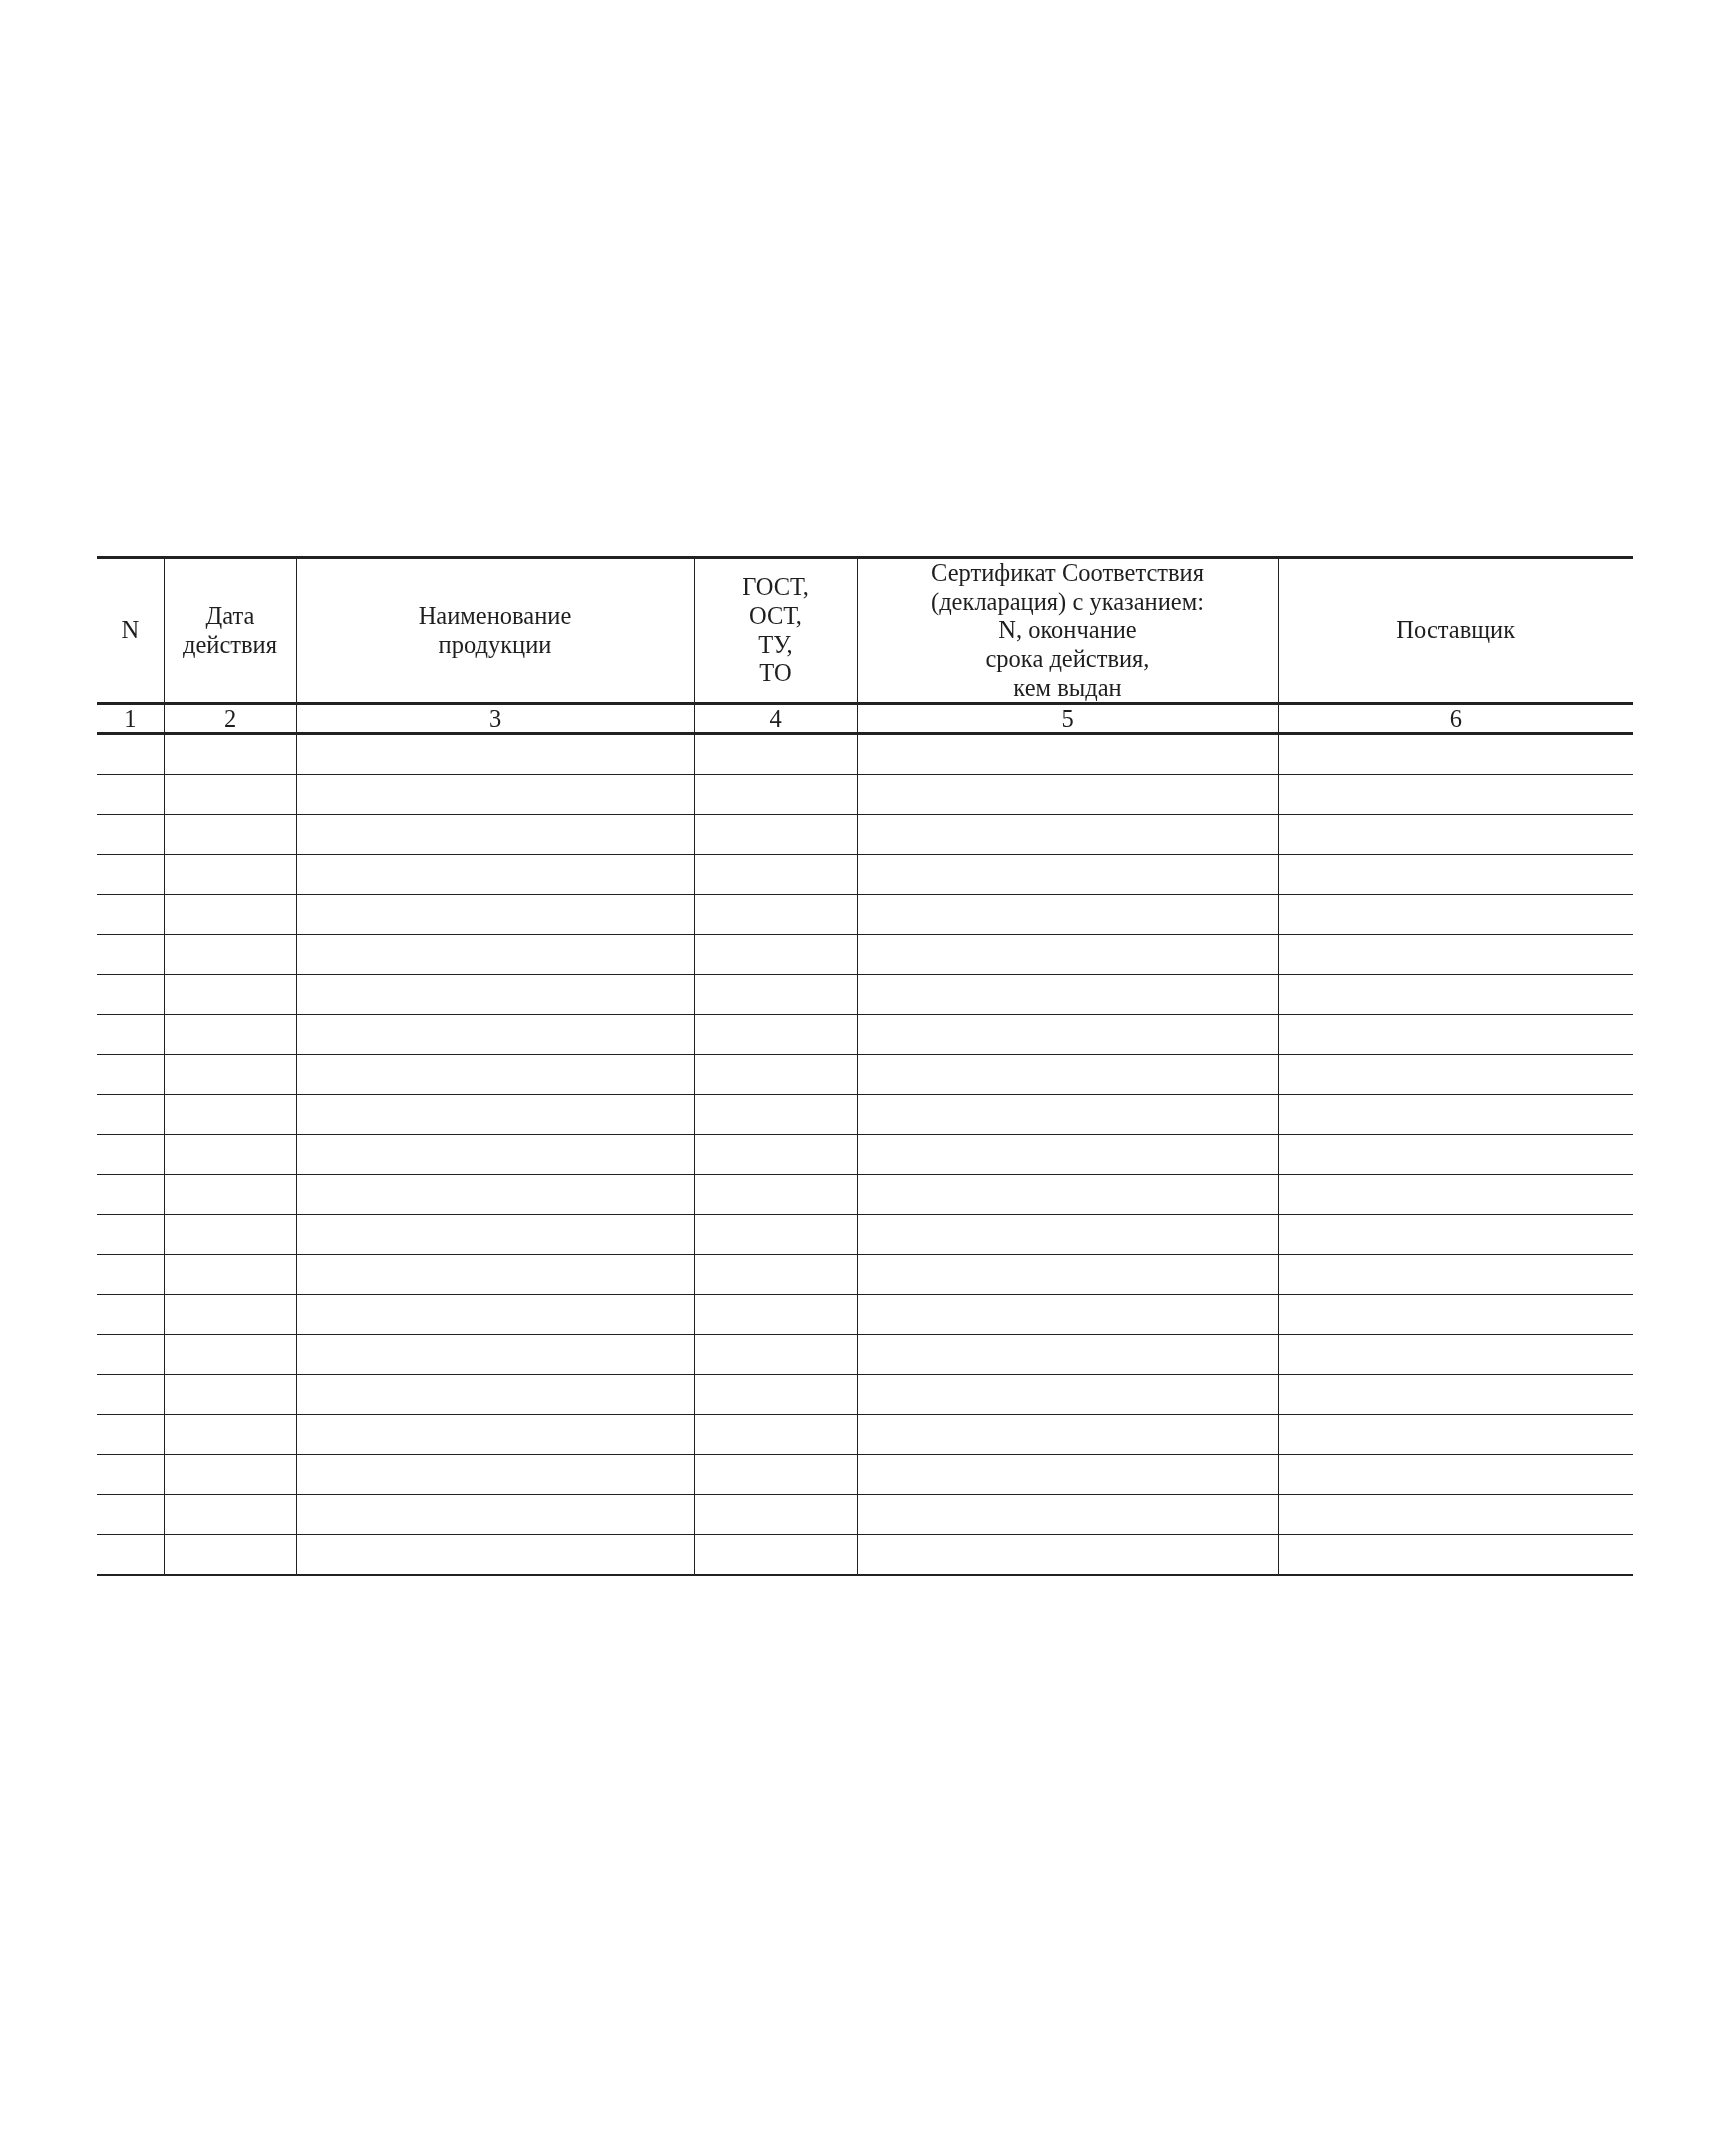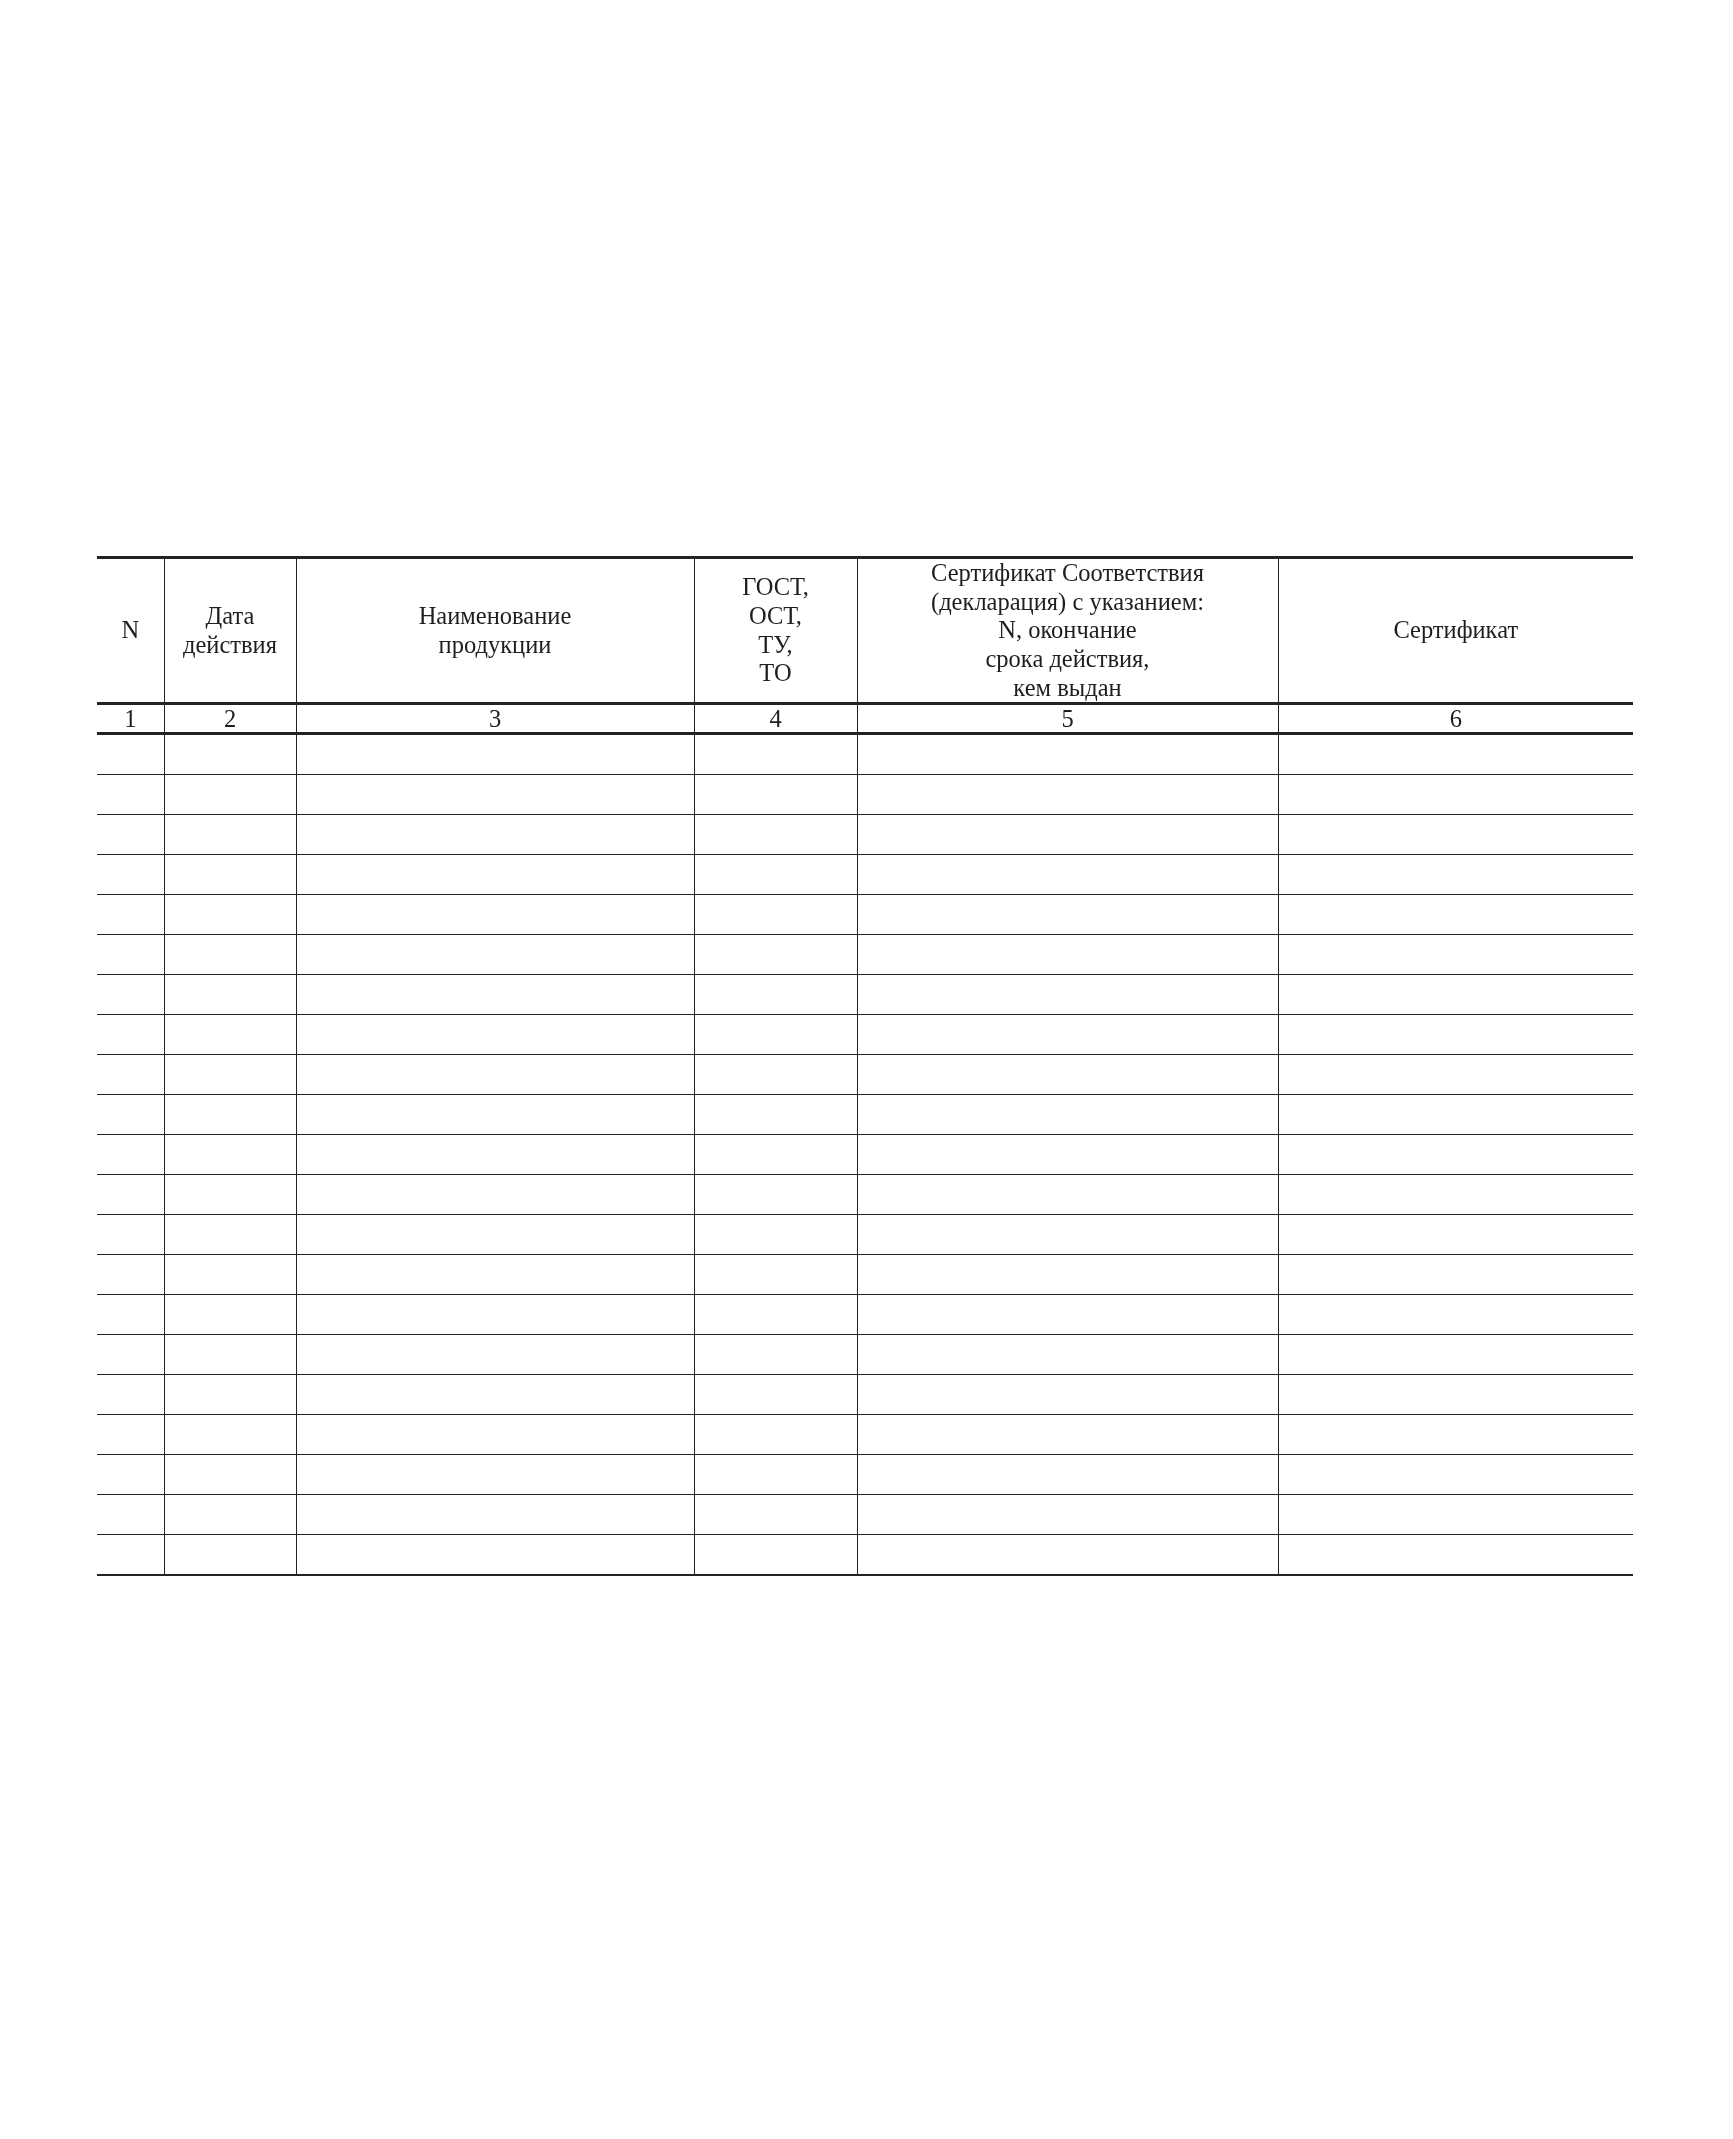--- a/index.html
+++ b/index.html
@@ -90,21 +90,21 @@
 продукции</th>
         <th class="bl">ГОСТ,
 ОСТ,
 ТУ,
 ТО</th>
         <th class="bl">Сертификат Соответствия
 (декларация) с указанием:
 N, окончание
 срока действия,
 кем выдан</th>
-        <th class="bl">Сертификат</th>
+        <th class="bl">Поставщик</th>
       </tr>
       <tr class="numbers-row">
         <td>1</td>
         <td class="bl">2</td>
         <td class="bl">3</td>
         <td class="bl">4</td>
         <td class="bl">5</td>
         <td class="bl">6</td>
       </tr>
     </thead>

